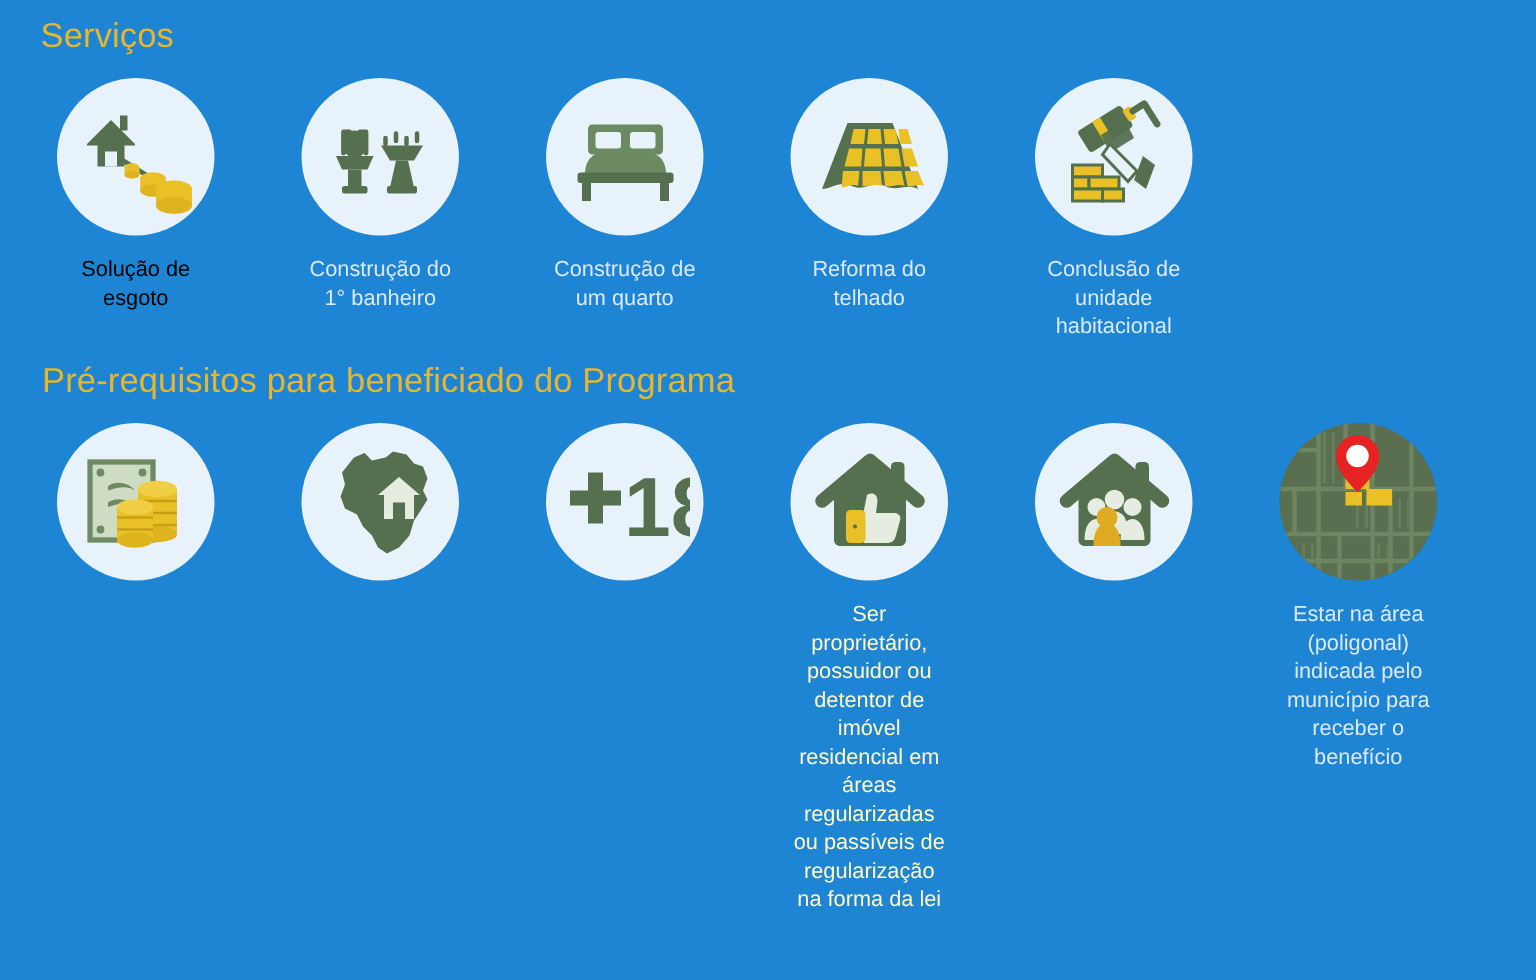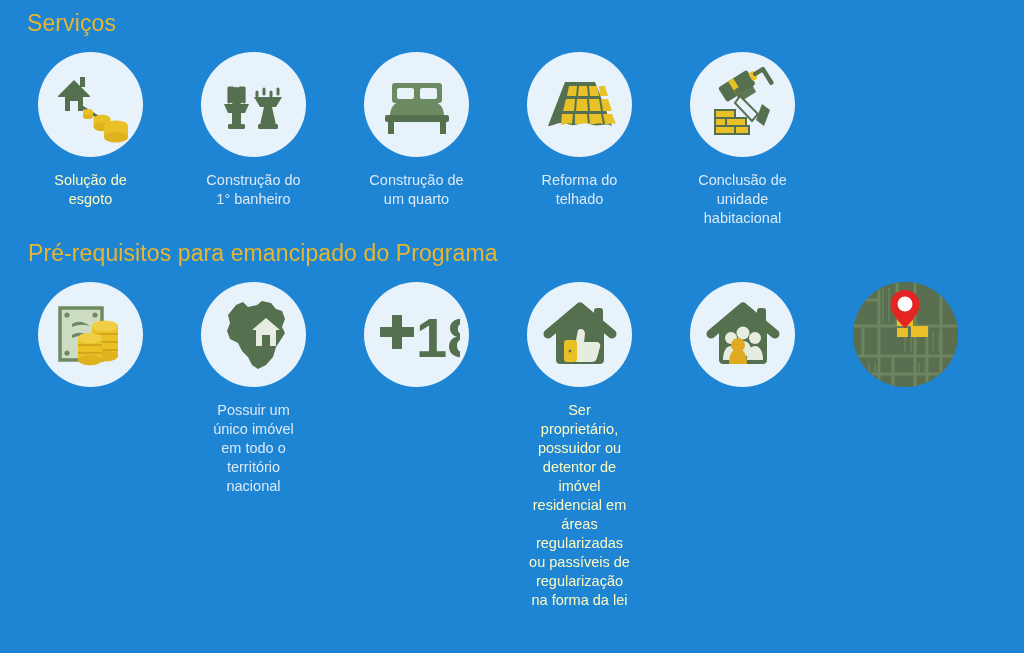--- a/index.html
+++ b/index.html
@@ -98,21 +98,21 @@
             <ellipse cx="50" cy="53" rx="8.5" ry="4.2" fill="#e9c127"></ellipse>
             <rect x="41.5" y="53" width="17" height="8" fill="#e9c127"></rect>
             <ellipse cx="50" cy="61" rx="8.5" ry="4.2" fill="#dfb31e"></ellipse>
 
             <ellipse cx="64" cy="60" rx="12" ry="5.6" fill="#e9c127"></ellipse>
             <rect x="52" y="60" width="24" height="11" fill="#e9c127"></rect>
             <ellipse cx="64" cy="71" rx="12" ry="5.6" fill="#dfb31e"></ellipse>
           </svg>
         </span>
       </div>
-      <div class="item-label" style="color: #fef9c3; text-align: center;">Solução de<br>esgoto</div>
+      <div class="item-label" style="color: #000000; text-align: center;">Solução de<br>esgoto</div>
     </div>
 
     <div class="item">
       <div class="badge" style="background: rgb(232, 242, 250);">
         <span>
           <svg width="72" height="72" viewBox="0 0 72 72">
 
             <path d="M11 19 L11 33 M11 19 L15 19 M26 19 L26 33 M26 19 L22 19" stroke="#55704f" stroke-width="3.2" fill="none" stroke-linecap="round"></path>
             <ellipse cx="18.5" cy="27" rx="8.5" ry="9" fill="#55704f"></ellipse>
             <path d="M6 35 L31 35 L27 44 L10 44 Z" fill="#55704f"></path>
@@ -204,21 +204,21 @@
         </span>
       </div>
       <div class="item-label" style="color: rgb(219, 233, 246);">Conclusão de<br>unidade<br>habitacional</div>
     </div>
 
   </div>
 </div>
 
 <div id="section-prereqs">
 
-  <div class="section-title" style="color: rgb(231, 182, 46);">Pré-requisitos para emancipado do Programa</div>
+  <div class="section-title" style="color: rgb(231, 182, 46);">Pré-requisitos para beneficiado do Programa</div>
 
   <div class="row" id="row-prereqs">
 
     <div class="item">
       <div class="badge" style="background: rgb(232, 242, 250);">
         <span>
           <svg width="74" height="70" viewBox="0 0 74 70">
 
             <rect x="6" y="8" width="42" height="52" fill="#cfdcc4" stroke="#6d8a61" stroke-width="3.5"></rect>
             <circle cx="13" cy="15" r="2.6" fill="#6d8a61"></circle>
@@ -252,21 +252,20 @@
           <svg width="76" height="76" viewBox="0 0 76 76">
             <path d="M20 8 L27 5 L32 10 L41 8 L46 4 L55 6 L60 12 L66 14 L69 22
                      L66 30 L69 36 L64 44 L60 50 L57 60 L50 68 L42 72 L36 68
                      L32 60 L26 54 L22 46 L14 42 L11 34 L14 26 L12 18 Z" fill="#55704f"></path>
 
             <path d="M36 33 L50 21 L64 33 L60 33 L60 49 L40 49 L40 33 Z" fill="#e6ede0"></path>
             <rect x="46" y="38" width="8" height="11" fill="#55704f"></rect>
           </svg>
         </span>
       </div>
-      <div class="item-label" style="color: rgb(219, 233, 246);">Possuir um<br>único imóvel<br>em todo o<br>território<br>nacional</div>
     </div>
 
     <div class="item">
       <div class="badge" style="background: rgb(232, 242, 250);">
         <span>
           <svg width="86" height="60" viewBox="0 0 86 60">
             <path d="M6 22 L18 22 L18 10 L28 10 L28 22 L40 22 L40 32 L28 32 L28 44 L18 44 L18 32 L6 32 Z" fill="#55704f"></path>
             <text x="42" y="52" font-family="'Liberation Sans', sans-serif" font-size="56" font-weight="bold" fill="#55704f">18</text>
           </svg>
         </span>
@@ -361,16 +360,17 @@
                 <rect x="44" y="46" width="11" height="9"></rect>
                 <rect x="58" y="44" width="17" height="11"></rect>
               </g>
 
               <path d="M52 8 C44 8 37.5 14.5 37.5 22.5 C37.5 33 52 46 52 46 C52 46 66.5 33 66.5 22.5 C66.5 14.5 60 8 52 8 Z" fill="#e42322"></path>
               <circle cx="52" cy="22" r="7.5" fill="#ffffff"></circle>
             </g>
           </svg>
         </span>
       </div>
+      <div class="item-label" style="color: rgb(219, 233, 246);">Estar na área<br>(poligonal)<br>indicada pelo<br>município para<br>receber o<br>benefício</div>
     </div>
 
   </div>
 </div>
 
 </body></html>

